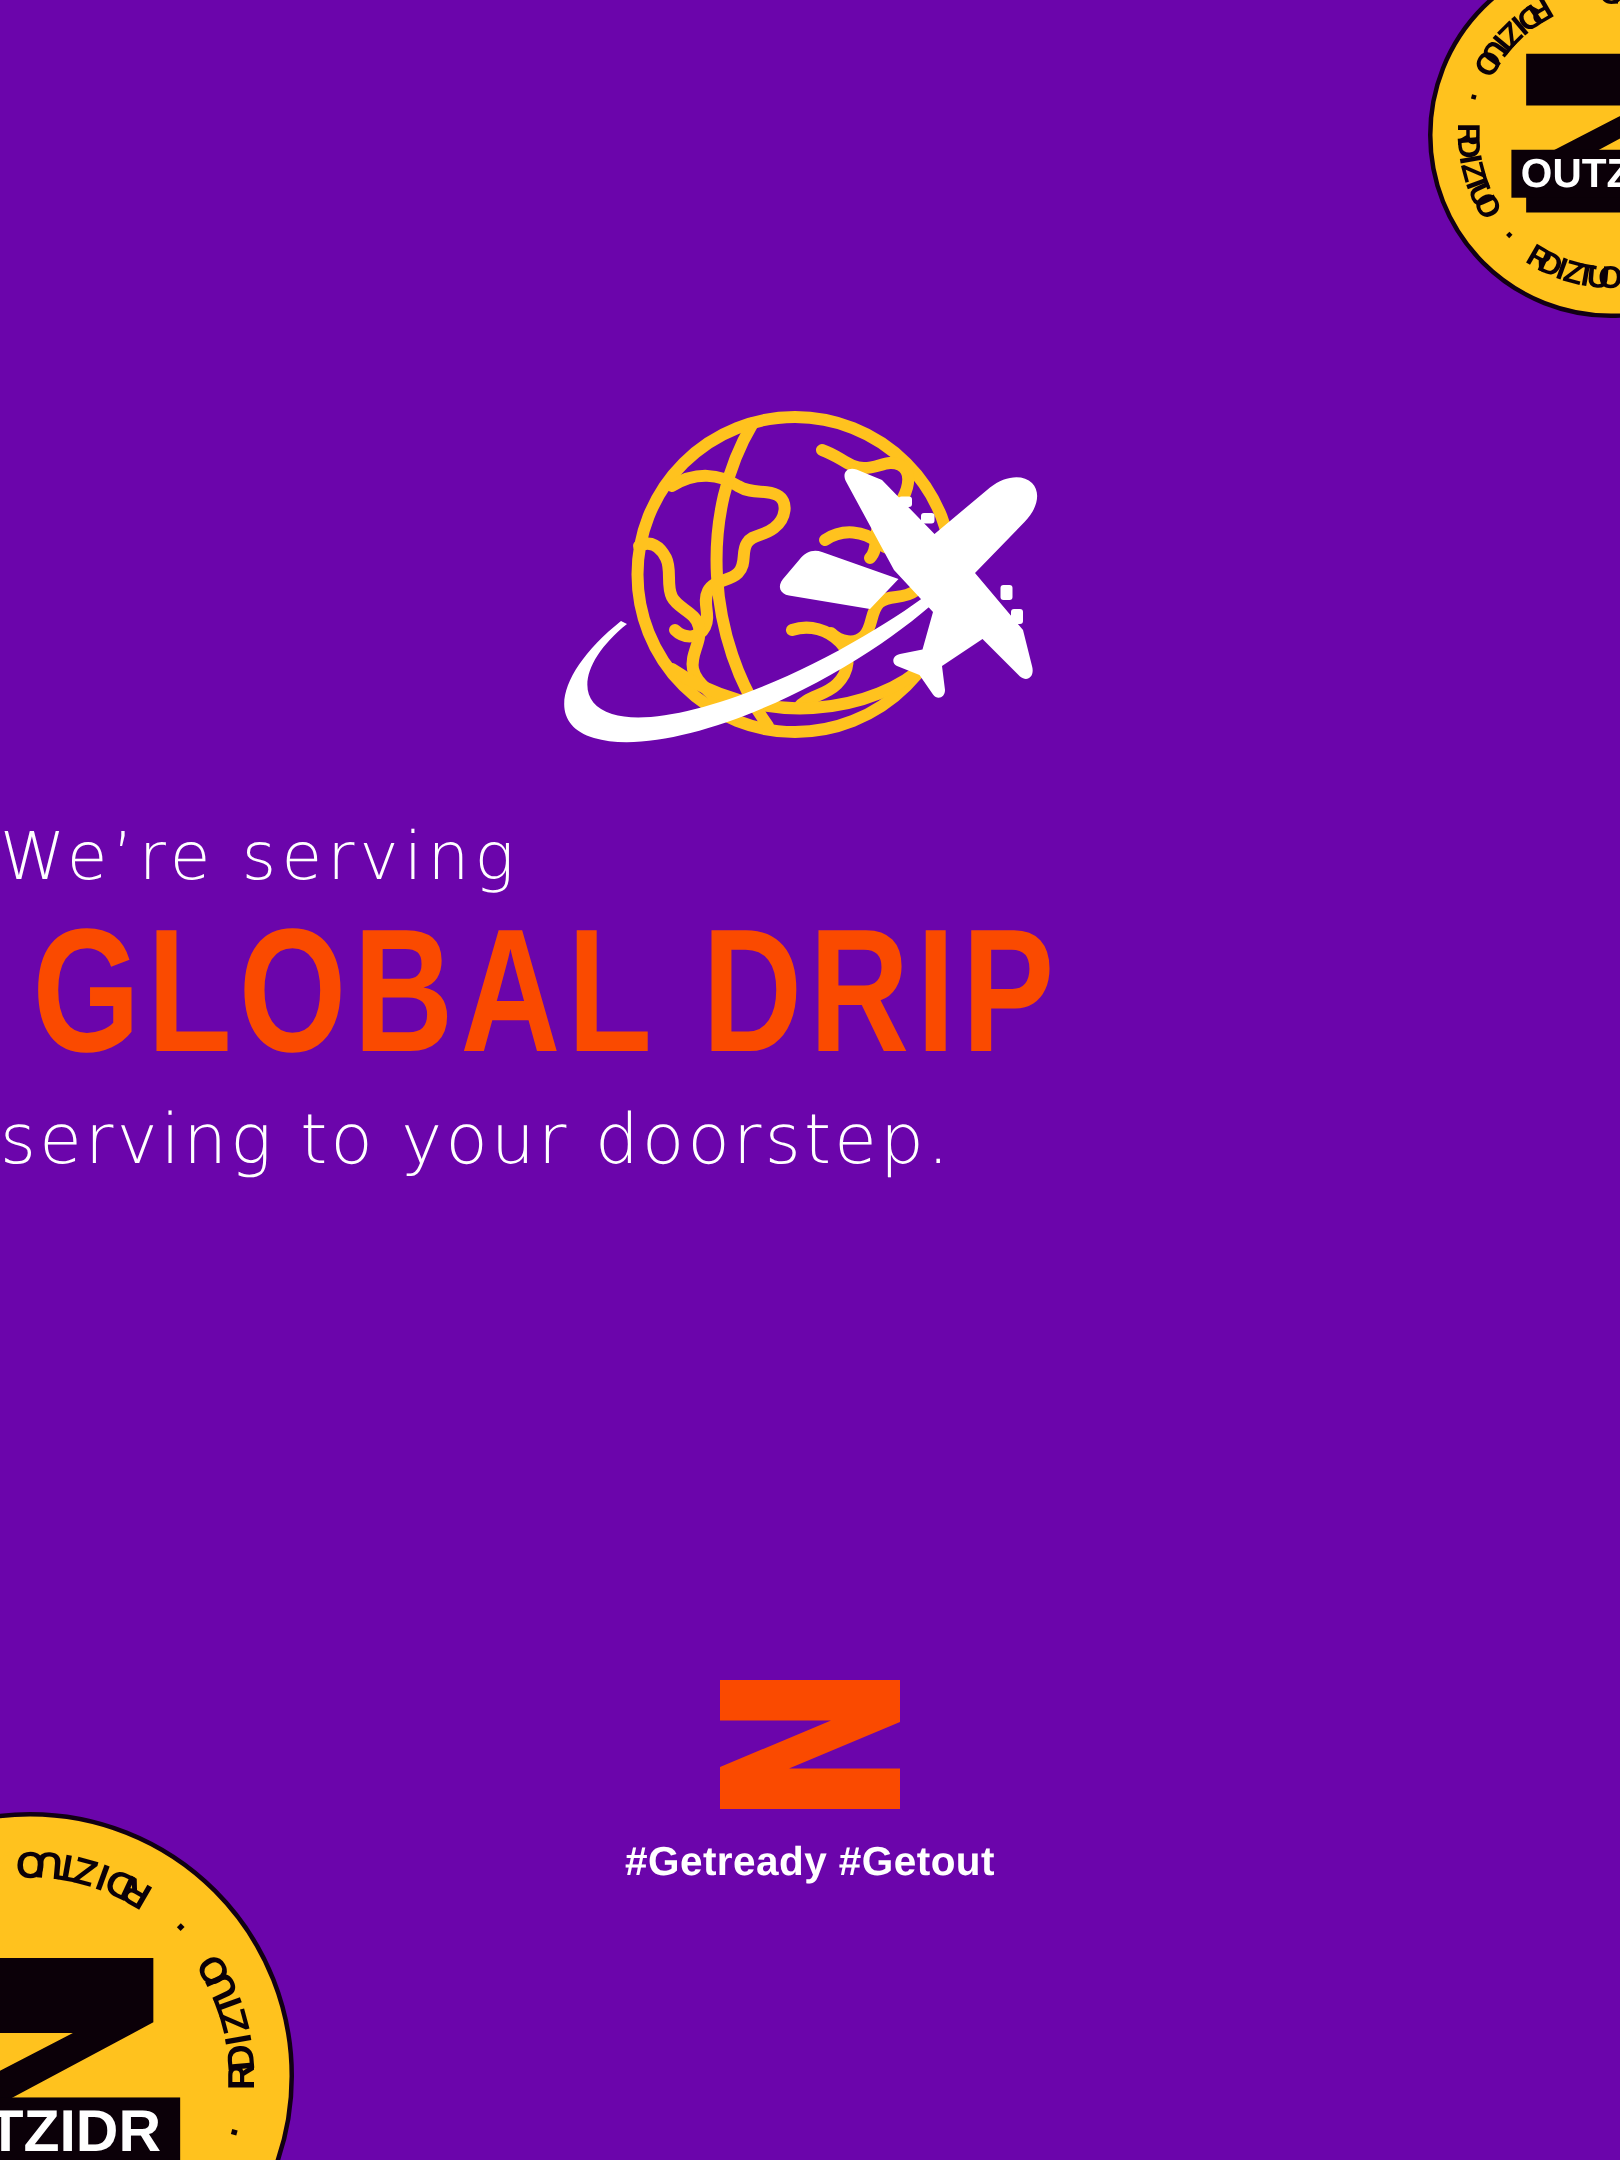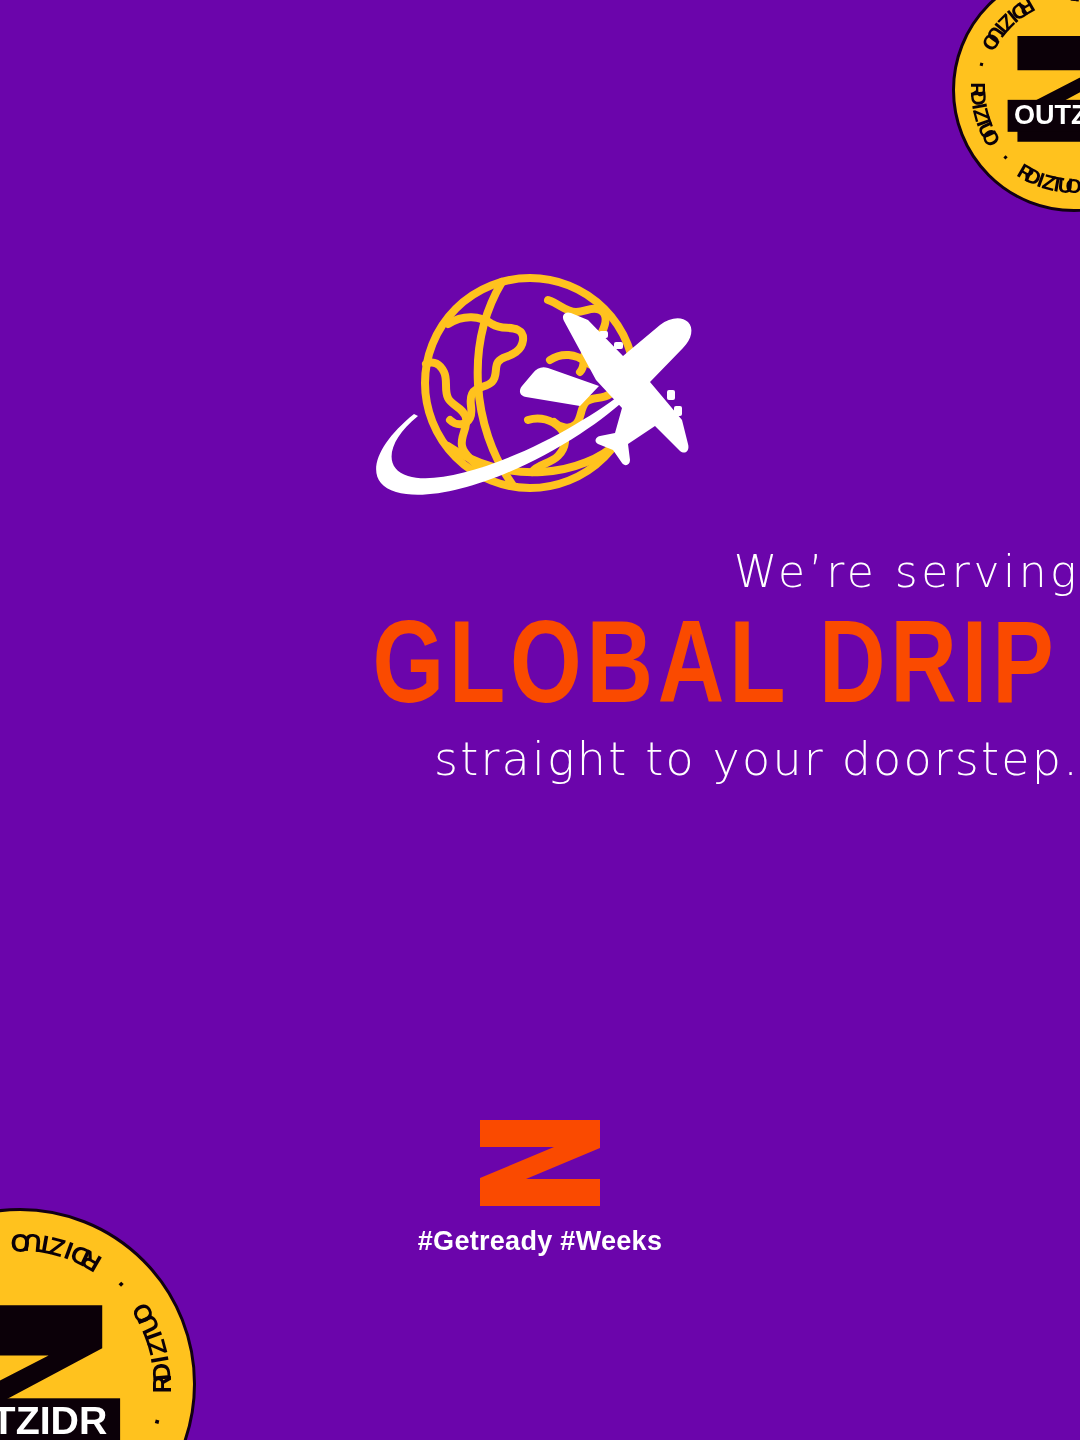--- a/index.html
+++ b/index.html
@@ -79,21 +79,21 @@
     height: 248px;
   }
   .hero-art svg { width: 100%; height: 100%; display: block; }
 
   
   .copy {
     position: absolute;
     left: 0;
     right: 0;
     top: 548px;
-    text-align: right;
+    text-align: left;
   }
   .line-serving {
     color: #FFFFFF;
     font-size: 44px;
     font-weight: 300;
     letter-spacing: 3.5px;
     line-height: 1.1;
     font-family: "DejaVu Sans", sans-serif;
   }
   .line-global {
@@ -354,26 +354,26 @@
         <rect x="262" y="74" width="9" height="7" rx="2"></rect>
         <rect x="315" y="122" width="8" height="10" rx="2"></rect>
         <rect x="322" y="138" width="8" height="10" rx="2"></rect>
       </g>
     </svg>
   </div>
 
   <div class="copy">
     <div class="line-serving">We’re serving</div>
     <div class="line-global">GLOBAL DRIP</div>
-    <div class="line-doorstep">straight to your doorstep.</div>
+    <div class="line-doorstep">serving to your doorstep.</div>
   </div>
 
 
   <div class="footer">
     <div class="zmark">
       <svg viewBox="0 0 124 90" xmlns="http://www.w3.org/2000/svg">
         <path d="M2 2 H122 V30 L48 61 H122 V88 H2 V60 L76 29 H2 Z" fill="#FA4A00"></path>
       </svg>
     </div>
-    <div class="hashtags">#Getready #Weeks</div>
+    <div class="hashtags">#Getready #Getout</div>
   </div>
 
 </div>
 
 </body></html>

